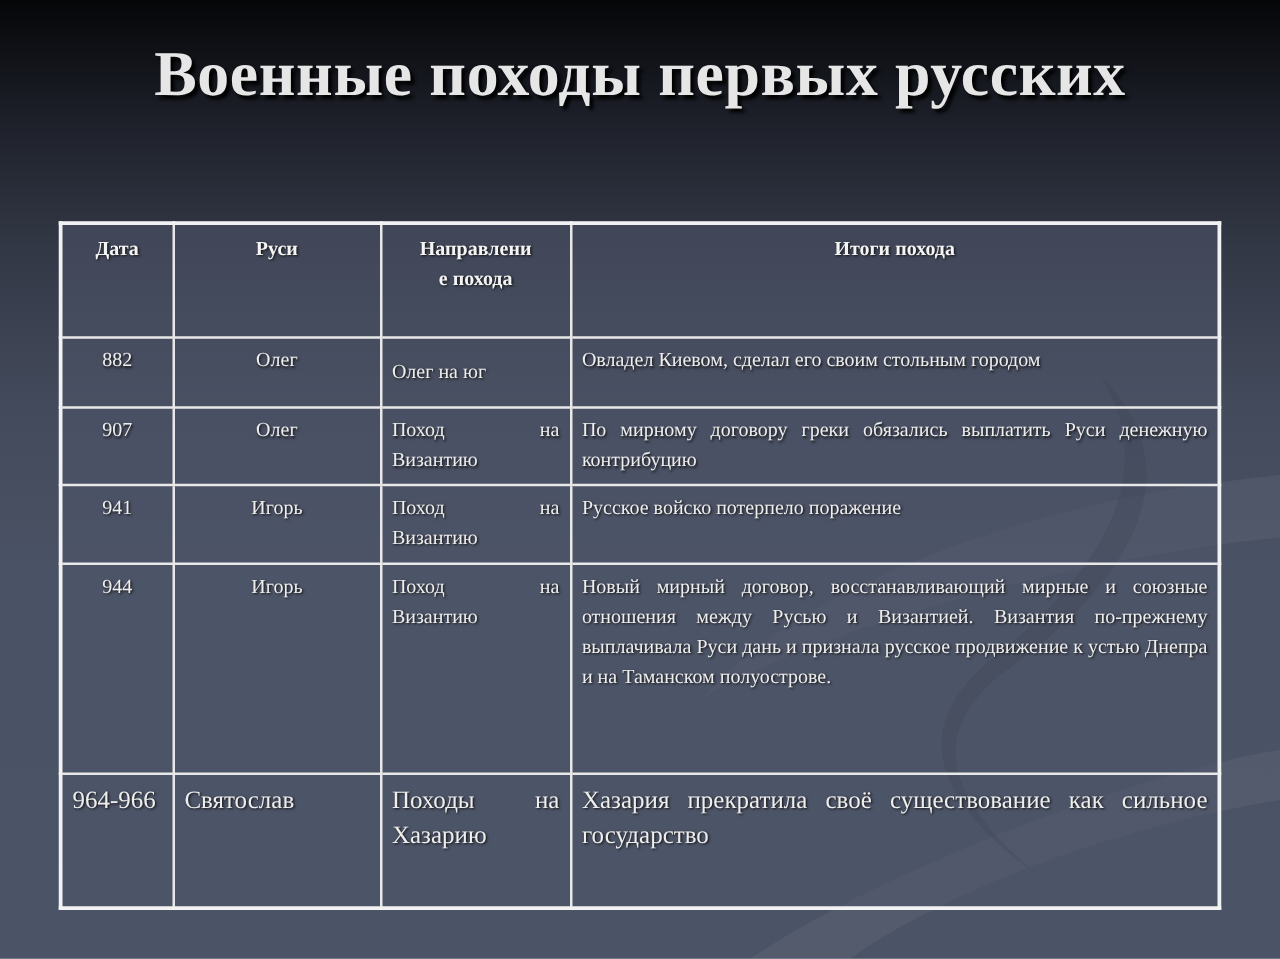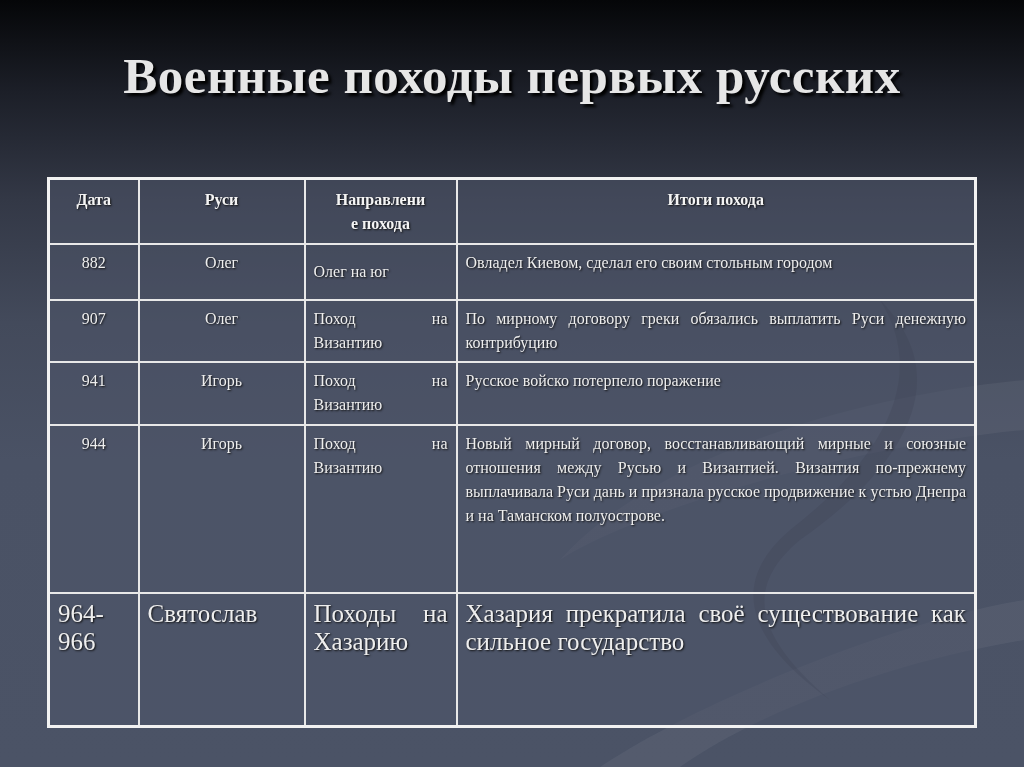--- a/index.html
+++ b/index.html
@@ -24,21 +24,20 @@
       left: 0;
       top: 28px;
       width: 1024px;
       text-align: center;
       color: #e6e6e6;
       font-size: 51px;
       line-height: 64px;
       font-weight: bold;
       text-shadow: 3px 3px 3px #000;
       letter-spacing: 0.5px;
-      margin-top: 16px;
     }
     .title span { display: block; }
     table.campaigns {
       position: absolute;
       left: 47px;
       top: 177px;
       width: 930px;
       height: 551px;
       border-collapse: collapse;
       border: 3px solid #f2f2f2;
@@ -66,21 +65,21 @@
       vertical-align: middle;
       font-size: 18px;
     }
     td.c-dir {
       text-align: justify;
       text-align-last: justify;
     }
     td.c-dir span.line { display: block; }
     td.c-dir span.line:last-child { text-align-last: left; }
     td.c-result { text-align: justify; }
-    tr.last td { font-size: 25px; line-height: 28px; }
+    tr.last td { font-size: 20px; line-height: 28px; }
     tr.last td.c-date, tr.last td.c-prince {
       text-align: left;
       vertical-align: top;
     }
   </style>
 </head>
 <body>
 
 <svg class="swoosh" width="1024" height="767" viewBox="0 0 1024 767">
   <path d="M1024 380 C 820 400, 640 470, 560 560 C 620 520, 820 450, 1024 430 Z" fill="rgba(255,255,255,0.05)"></path>
@@ -93,21 +92,21 @@
 </div>
 
 <table class="campaigns">
   <colgroup>
     <col style="width:90px">
     <col style="width:166px">
     <col style="width:152px">
     <col>
   </colgroup>
   <thead>
-    <tr style="height:65px">
+    <tr style="height:91px">
       <th>Дата</th>
       <th>Руси</th>
       <th>
         <span style="display:block">Направлени</span>
         <span style="display:block">е похода</span>
       </th>
       <th>Итоги похода</th>
     </tr>
   </thead>
   <tbody>

